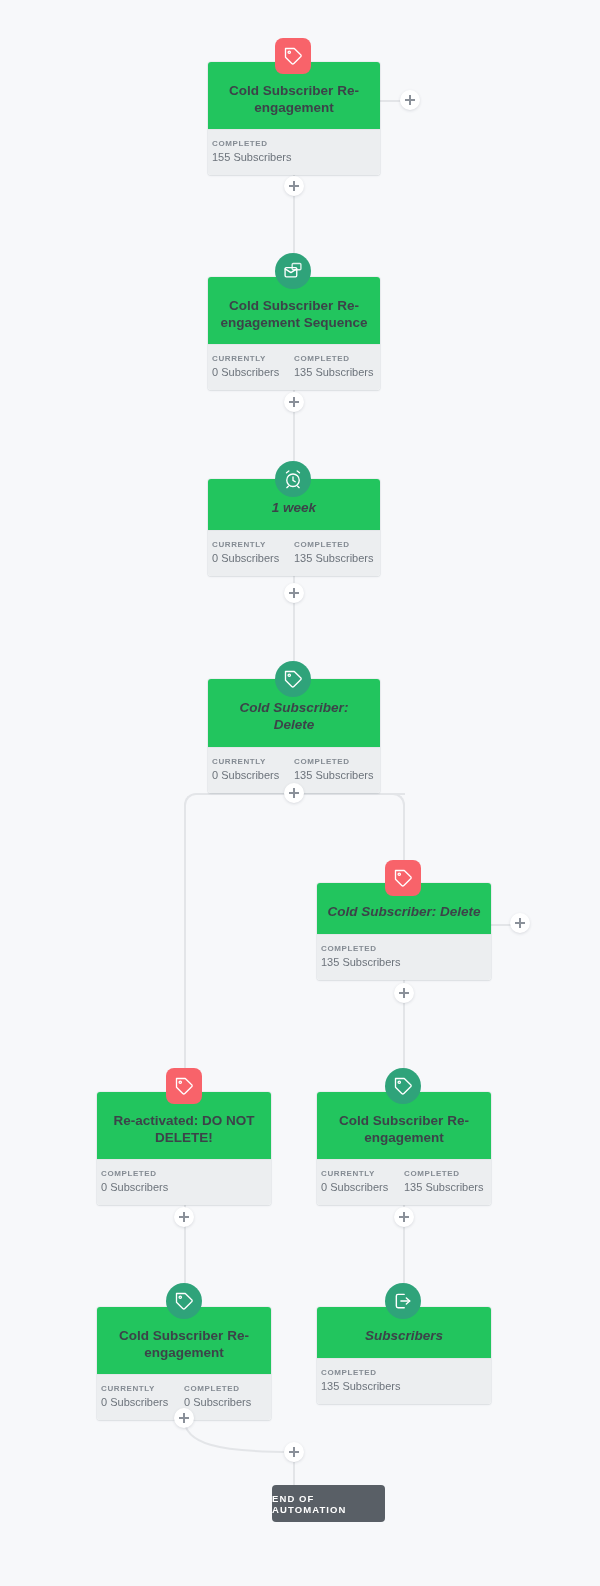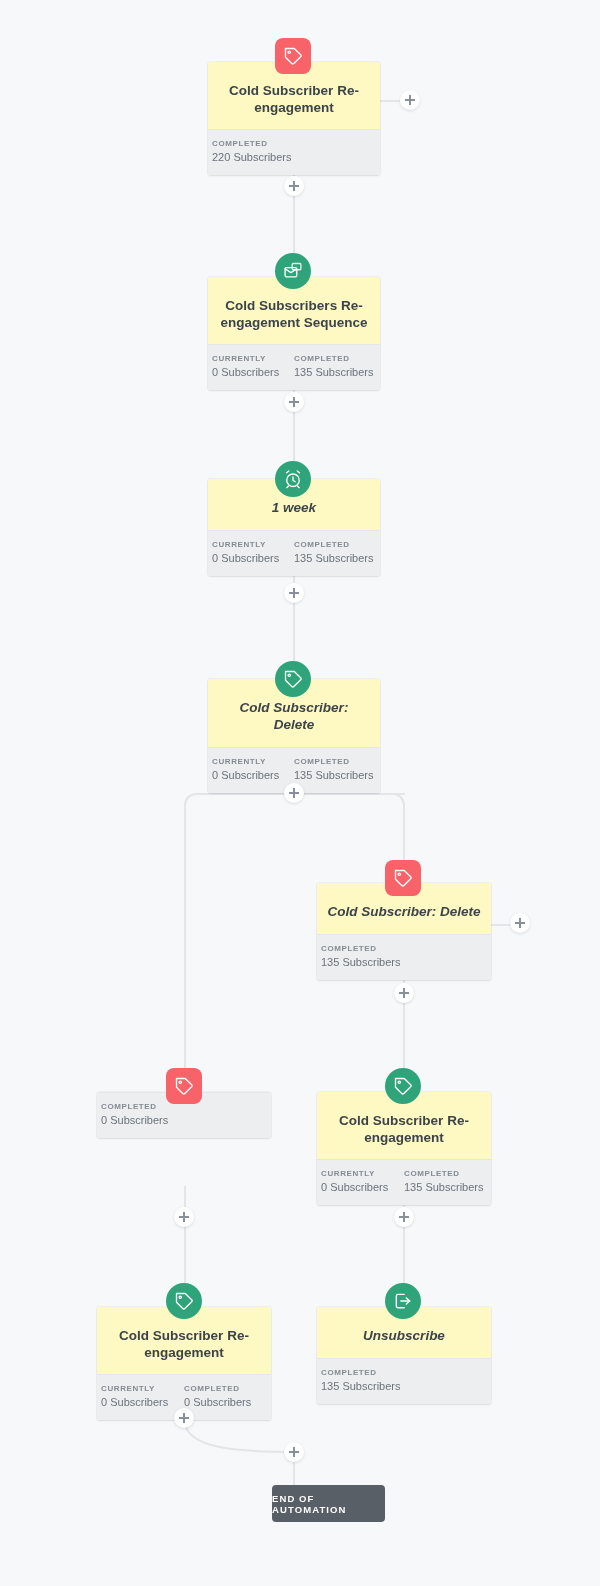--- a/index.html
+++ b/index.html
@@ -64,21 +64,21 @@
     overflow: hidden;
     z-index: 3;
   }
   .card-title {
     text-align: center;
     color: #3c4349;
     font-size: 13.5px;
     font-weight: bold;
     line-height: 17px;
     padding: 20px 12px 13px 12px;
-    background: #fef9c3;
+    background: #22c55e;
   }
   .card-title.compact { padding: 20px 10px 14px 10px; font-style: italic; }
   .card-footer {
     background: #eceef0;
     display: flex;
     justify-content: center;
     padding: 8px 4px 10px 4px;
     border-top: 1px solid #e4e6e9;
   }
   .stat { flex: 1; text-align: left; }
@@ -186,34 +186,34 @@
     <svg width="20" height="20" viewBox="0 0 24 24" fill="none" stroke="#ffffff" stroke-width="1.6" stroke-linecap="round" stroke-linejoin="round">
       <path d="M20.6 13.4 13 21a1.8 1.8 0 0 1-2.5 0L3 13.5V3h10.5L20.6 10a1.8 1.8 0 0 1 0 3.4z"></path>
       <circle cx="7.5" cy="7.5" r="1.4"></circle>
     </svg>
   </div>
   <div class="card" style="left:208px; top:62px; width:172px;">
     <div class="card-title">Cold Subscriber Re-engagement</div>
     <div class="card-footer">
       <div class="stat">
         <div class="stat-label">COMPLETED</div>
-        <div class="stat-value">220 Subscribers</div>
+        <div class="stat-value">155 Subscribers</div>
       </div>
     </div>
   </div>
 
   <div class="node-icon green" style="left:275px; top:253px;">
     <svg width="20" height="20" viewBox="0 0 24 24" fill="none" stroke="#ffffff" stroke-width="1.6" stroke-linecap="round" stroke-linejoin="round">
       <rect x="2.5" y="8" width="14" height="11" rx="1.5"></rect>
       <path d="M2.5 9.5 9.5 14l7-4.5"></path>
       <rect x="11" y="3" width="10.5" height="7.5" rx="1.3" stroke-opacity="0.85"></rect>
     </svg>
   </div>
   <div class="card" style="left:208px; top:277px; width:172px;">
-    <div class="card-title">Cold Subscribers Re-engagement Sequence</div>
+    <div class="card-title">Cold Subscriber Re-engagement Sequence</div>
     <div class="card-footer">
       <div class="stat">
         <div class="stat-label">CURRENTLY</div>
         <div class="stat-value">0 Subscribers</div>
       </div>
       <div class="stat">
         <div class="stat-label">COMPLETED</div>
         <div class="stat-value">135 Subscribers</div>
       </div>
     </div>
@@ -277,20 +277,21 @@
     </div>
   </div>
 
   <div class="node-icon red" style="left:166px; top:1068px;">
     <svg width="20" height="20" viewBox="0 0 24 24" fill="none" stroke="#ffffff" stroke-width="1.6" stroke-linecap="round" stroke-linejoin="round">
       <path d="M20.6 13.4 13 21a1.8 1.8 0 0 1-2.5 0L3 13.5V3h10.5L20.6 10a1.8 1.8 0 0 1 0 3.4z"></path>
       <circle cx="7.5" cy="7.5" r="1.4"></circle>
     </svg>
   </div>
   <div class="card" style="left:97px; top:1092px; width:174px;">
+    <div class="card-title">Re-activated: DO NOT DELETE!</div>
     <div class="card-footer">
       <div class="stat">
         <div class="stat-label">COMPLETED</div>
         <div class="stat-value">0 Subscribers</div>
       </div>
     </div>
   </div>
 
   <div class="node-icon green" style="left:385px; top:1068px;">
     <svg width="20" height="20" viewBox="0 0 24 24" fill="none" stroke="#ffffff" stroke-width="1.6" stroke-linecap="round" stroke-linejoin="round">
@@ -333,21 +334,21 @@
   </div>
 
   <div class="node-icon green" style="left:385px; top:1283px;">
     <svg width="20" height="20" viewBox="0 0 24 24" fill="none" stroke="#ffffff" stroke-width="1.7" stroke-linecap="round" stroke-linejoin="round">
       <path d="M13.5 4H6a2 2 0 0 0-2 2v12a2 2 0 0 0 2 2h7.5"></path>
       <path d="M16 8.5 20 12l-4 3.5"></path>
       <path d="M9.5 12H20"></path>
     </svg>
   </div>
   <div class="card" style="left:317px; top:1307px; width:174px;">
-    <div class="card-title compact">Unsubscribe</div>
+    <div class="card-title compact">Subscribers</div>
     <div class="card-footer">
       <div class="stat">
         <div class="stat-label">COMPLETED</div>
         <div class="stat-value">135 Subscribers</div>
       </div>
     </div>
   </div>
 
   <div class="end-btn" style="left:237px; top:1485px; width:113px; height:37px;margin-left:35px;">END OF AUTOMATION</div>
 

